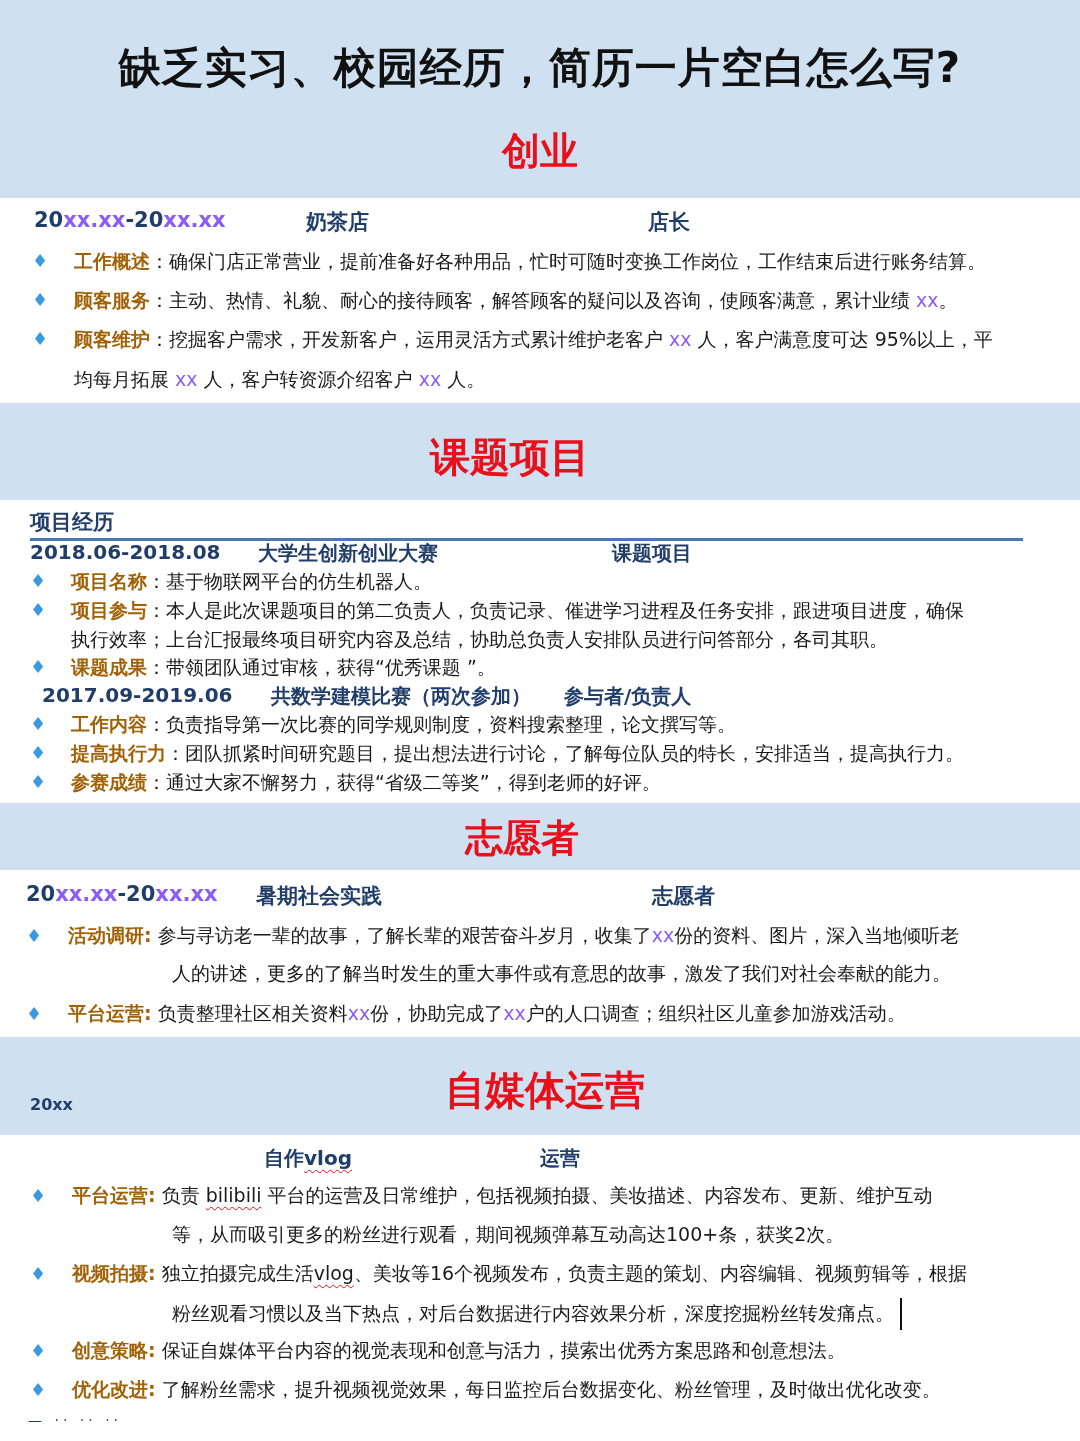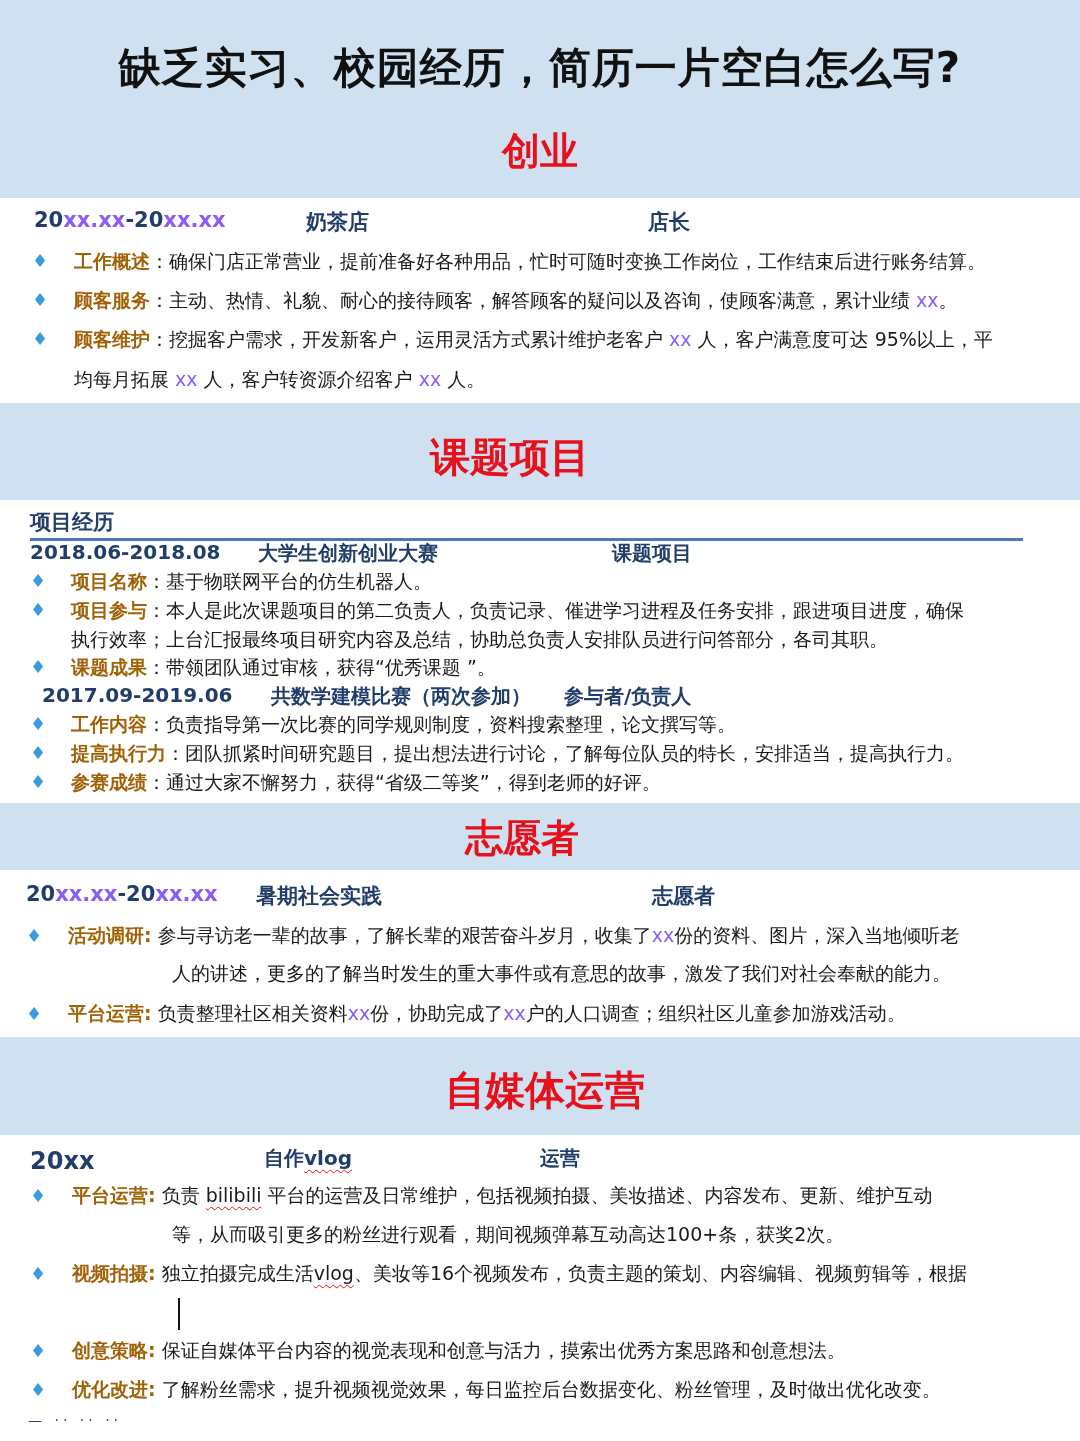--- a/index.html
+++ b/index.html
@@ -109,38 +109,38 @@
 </div>
 <div class="line" style="left:172px;top:961px;">人的讲述，更多的了解当时发生的重大事件或有意思的故事，激发了我们对社会奉献的能力。</div>
 <span class="bullet" style="left:26px;top:1003px;">♦</span>
 <div class="line" style="left:68px;top:1001px;">
   <span class="lbl">平台运营:</span><span> 负责整理社区相关资料</span><span class="red">xx</span><span>份，协助完成了</span><span class="red">xx</span><span>户的人口调查；组织社区儿童参加游戏活动。</span>
 </div>
 
 <div class="band" style="top:1037px;height:98px;"></div>
 <div class="band-title" style="top:1063px;left:5px;font-size:40px;">自媒体运营</div>
 
-<div class="row hdr" style="left:30px;top:1147px;font-size:24px;">20xx</div>
+<div class="row hdr" style="left:30px;top:1095px;font-size:16px;">20xx</div>
 <div class="row hdr" style="left:264px;top:1145px;font-size:20px;">
   <span>自作</span><span class="squiggle">vlog</span>
 </div>
 <div class="row hdr" style="left:540px;top:1145px;font-size:20px;">运营</div>
 
 <span class="bullet" style="left:30px;top:1185px;">♦</span>
 <div class="line" style="left:72px;top:1183px;">
   <span class="lbl">平台运营:</span><span> 负责 </span><span class="squiggle">bilibili</span><span> 平台的运营及日常维护，包括视频拍摄、美妆描述、内容发布、更新、维护互动</span>
 </div>
 <div class="line" style="left:172px;top:1222px;">等，从而吸引更多的粉丝进行观看，期间视频弹幕互动高达100+条，获奖2次。</div>
 
 <span class="bullet" style="left:30px;top:1263px;">♦</span>
 <div class="line" style="left:72px;top:1261px;">
   <span class="lbl">视频拍摄:</span><span> 独立拍摄完成生活</span><span class="squiggle">vlog</span><span>、美妆等16个视频发布，负责主题的策划、内容编辑、视频剪辑等，根据</span>
 </div>
 <div class="line" style="left:172px;top:1298px;">
-  <span class="cursor"></span>
+  <span>粉丝观看习惯以及当下热点，对后台数据进行内容效果分析，深度挖掘粉丝转发痛点。</span><span class="cursor"></span>
 </div>
 
 <span class="bullet" style="left:30px;top:1340px;">♦</span>
 <div class="line" style="left:72px;top:1338px;">
   <span class="lbl">创意策略:</span><span> 保证自媒体平台内容的视觉表现和创意与活力，摸索出优秀方案思路和创意想法。</span>
 </div>
 
 <span class="bullet" style="left:30px;top:1379px;">♦</span>
 <div class="line" style="left:72px;top:1377px;">
   <span class="lbl">优化改进:</span><span> 了解粉丝需求，提升视频视觉效果，每日监控后台数据变化、粉丝管理，及时做出优化改变。</span>

